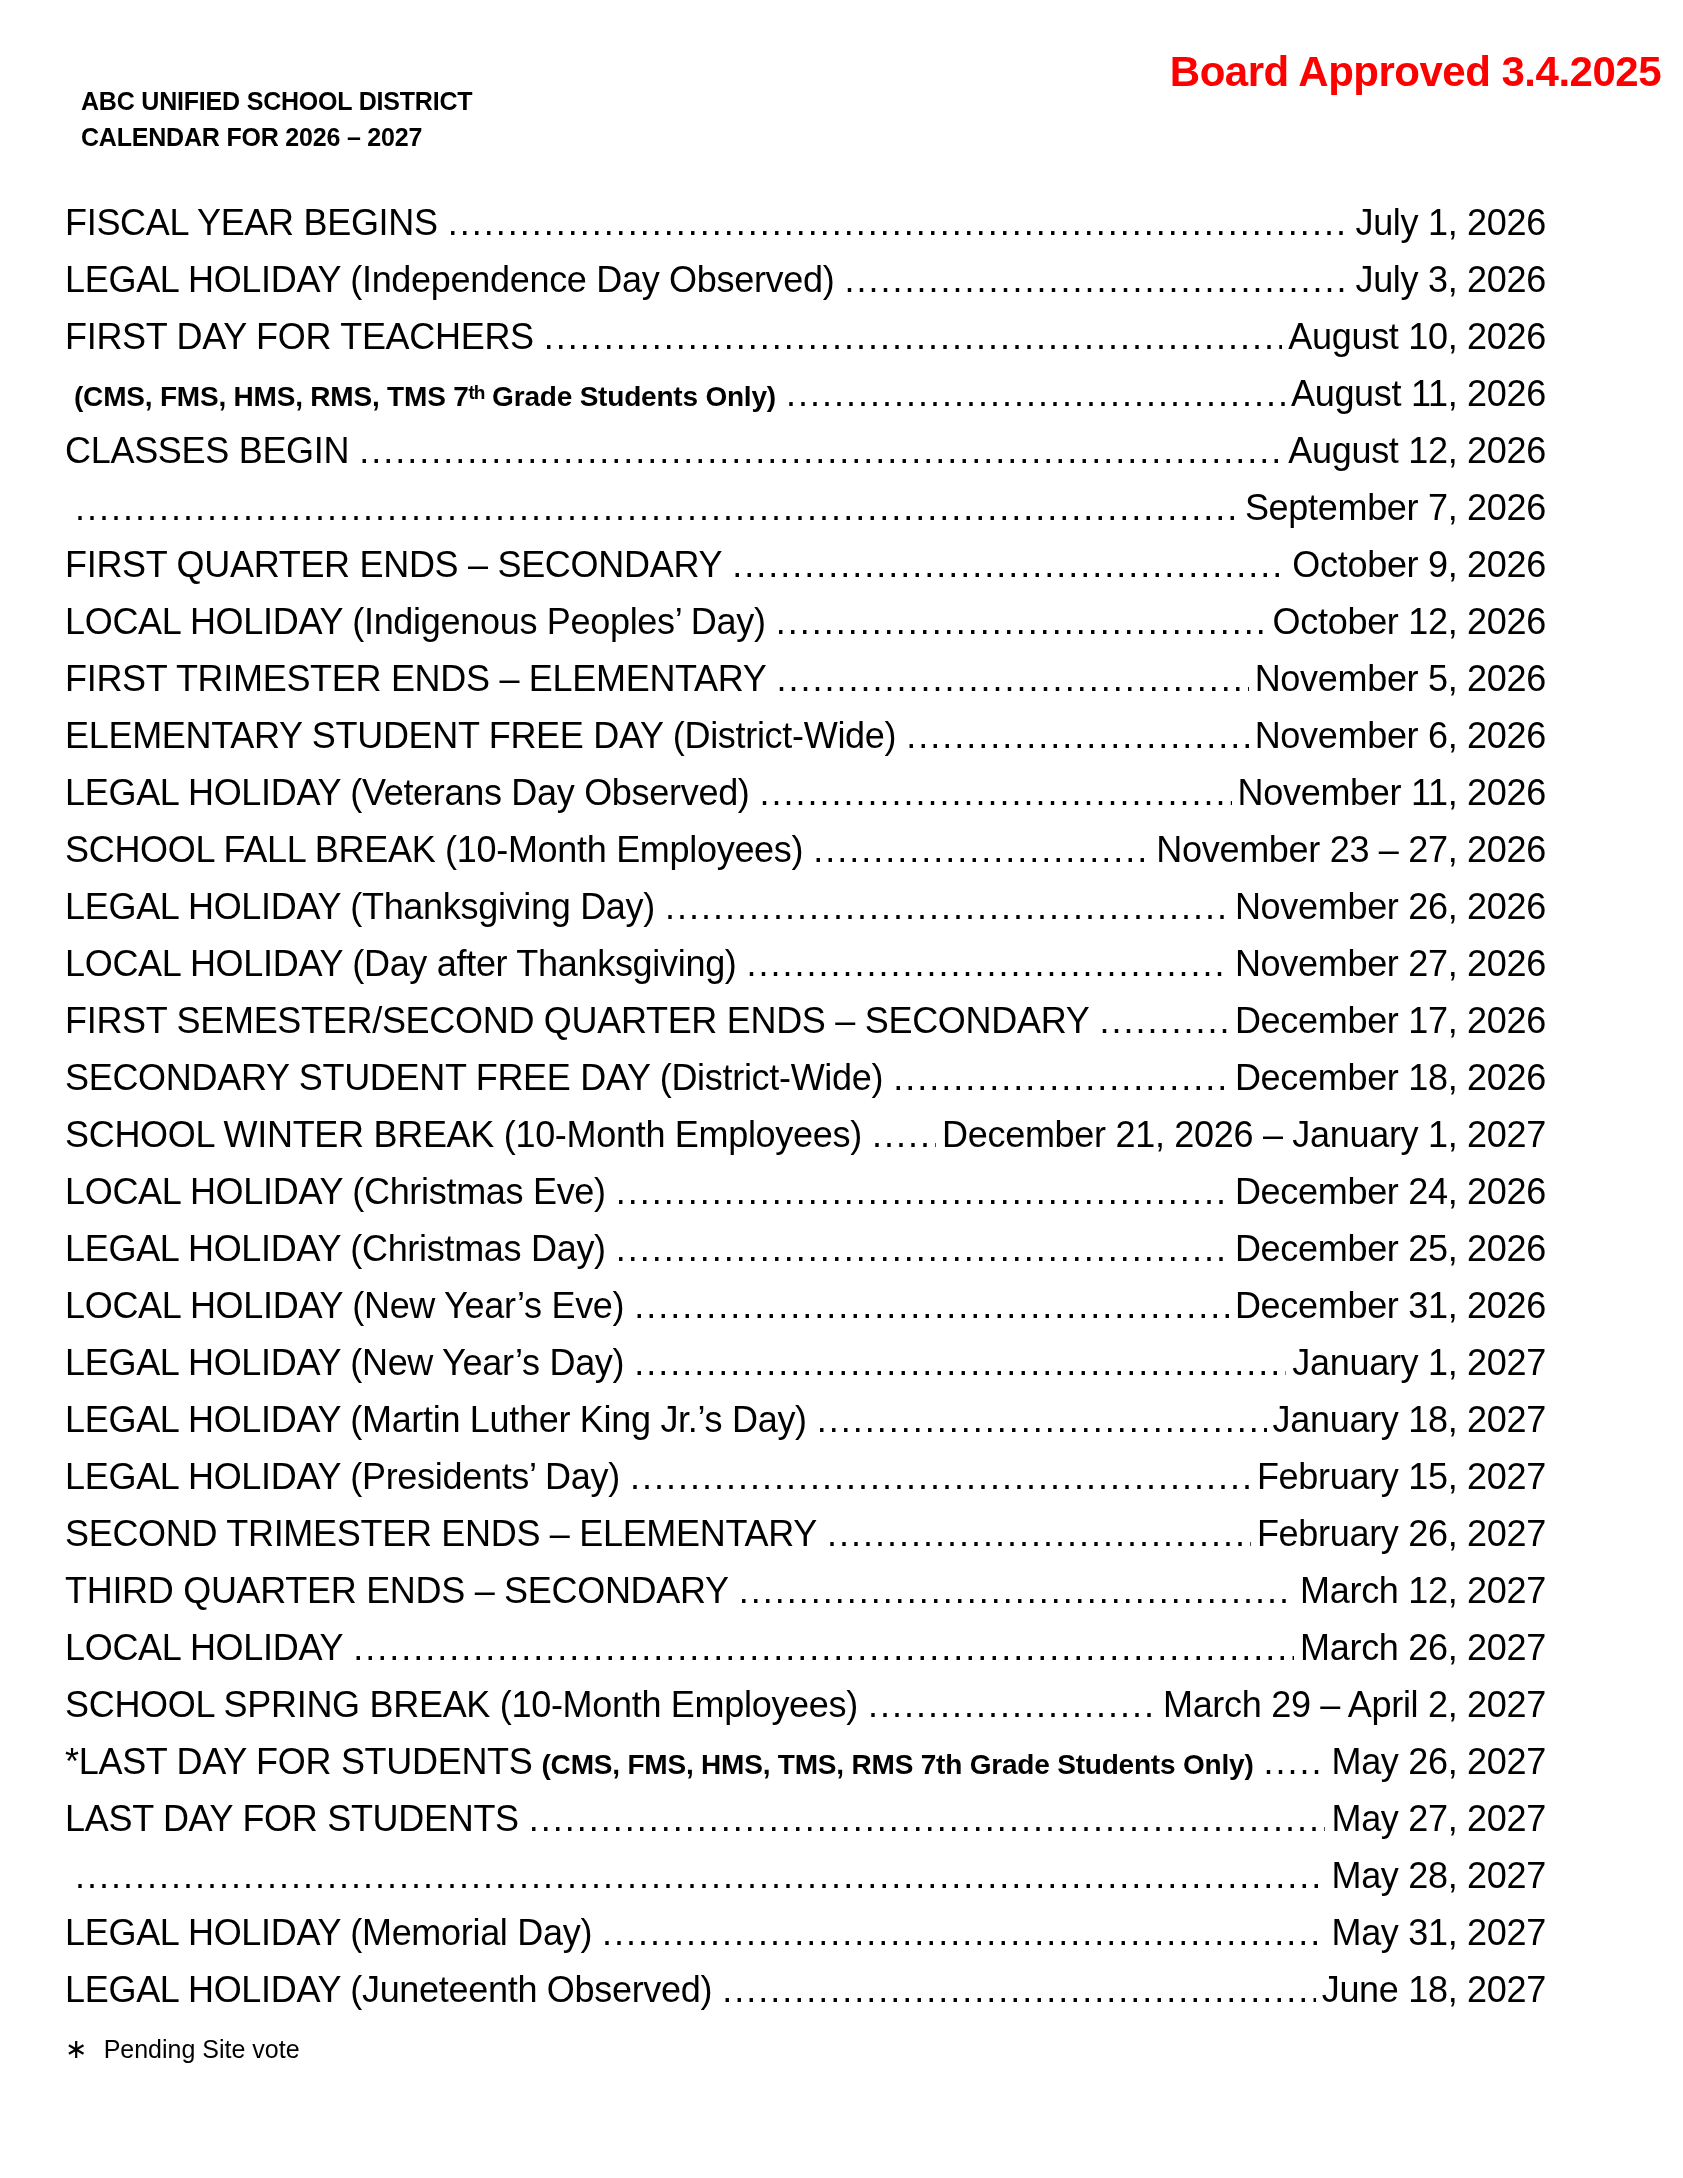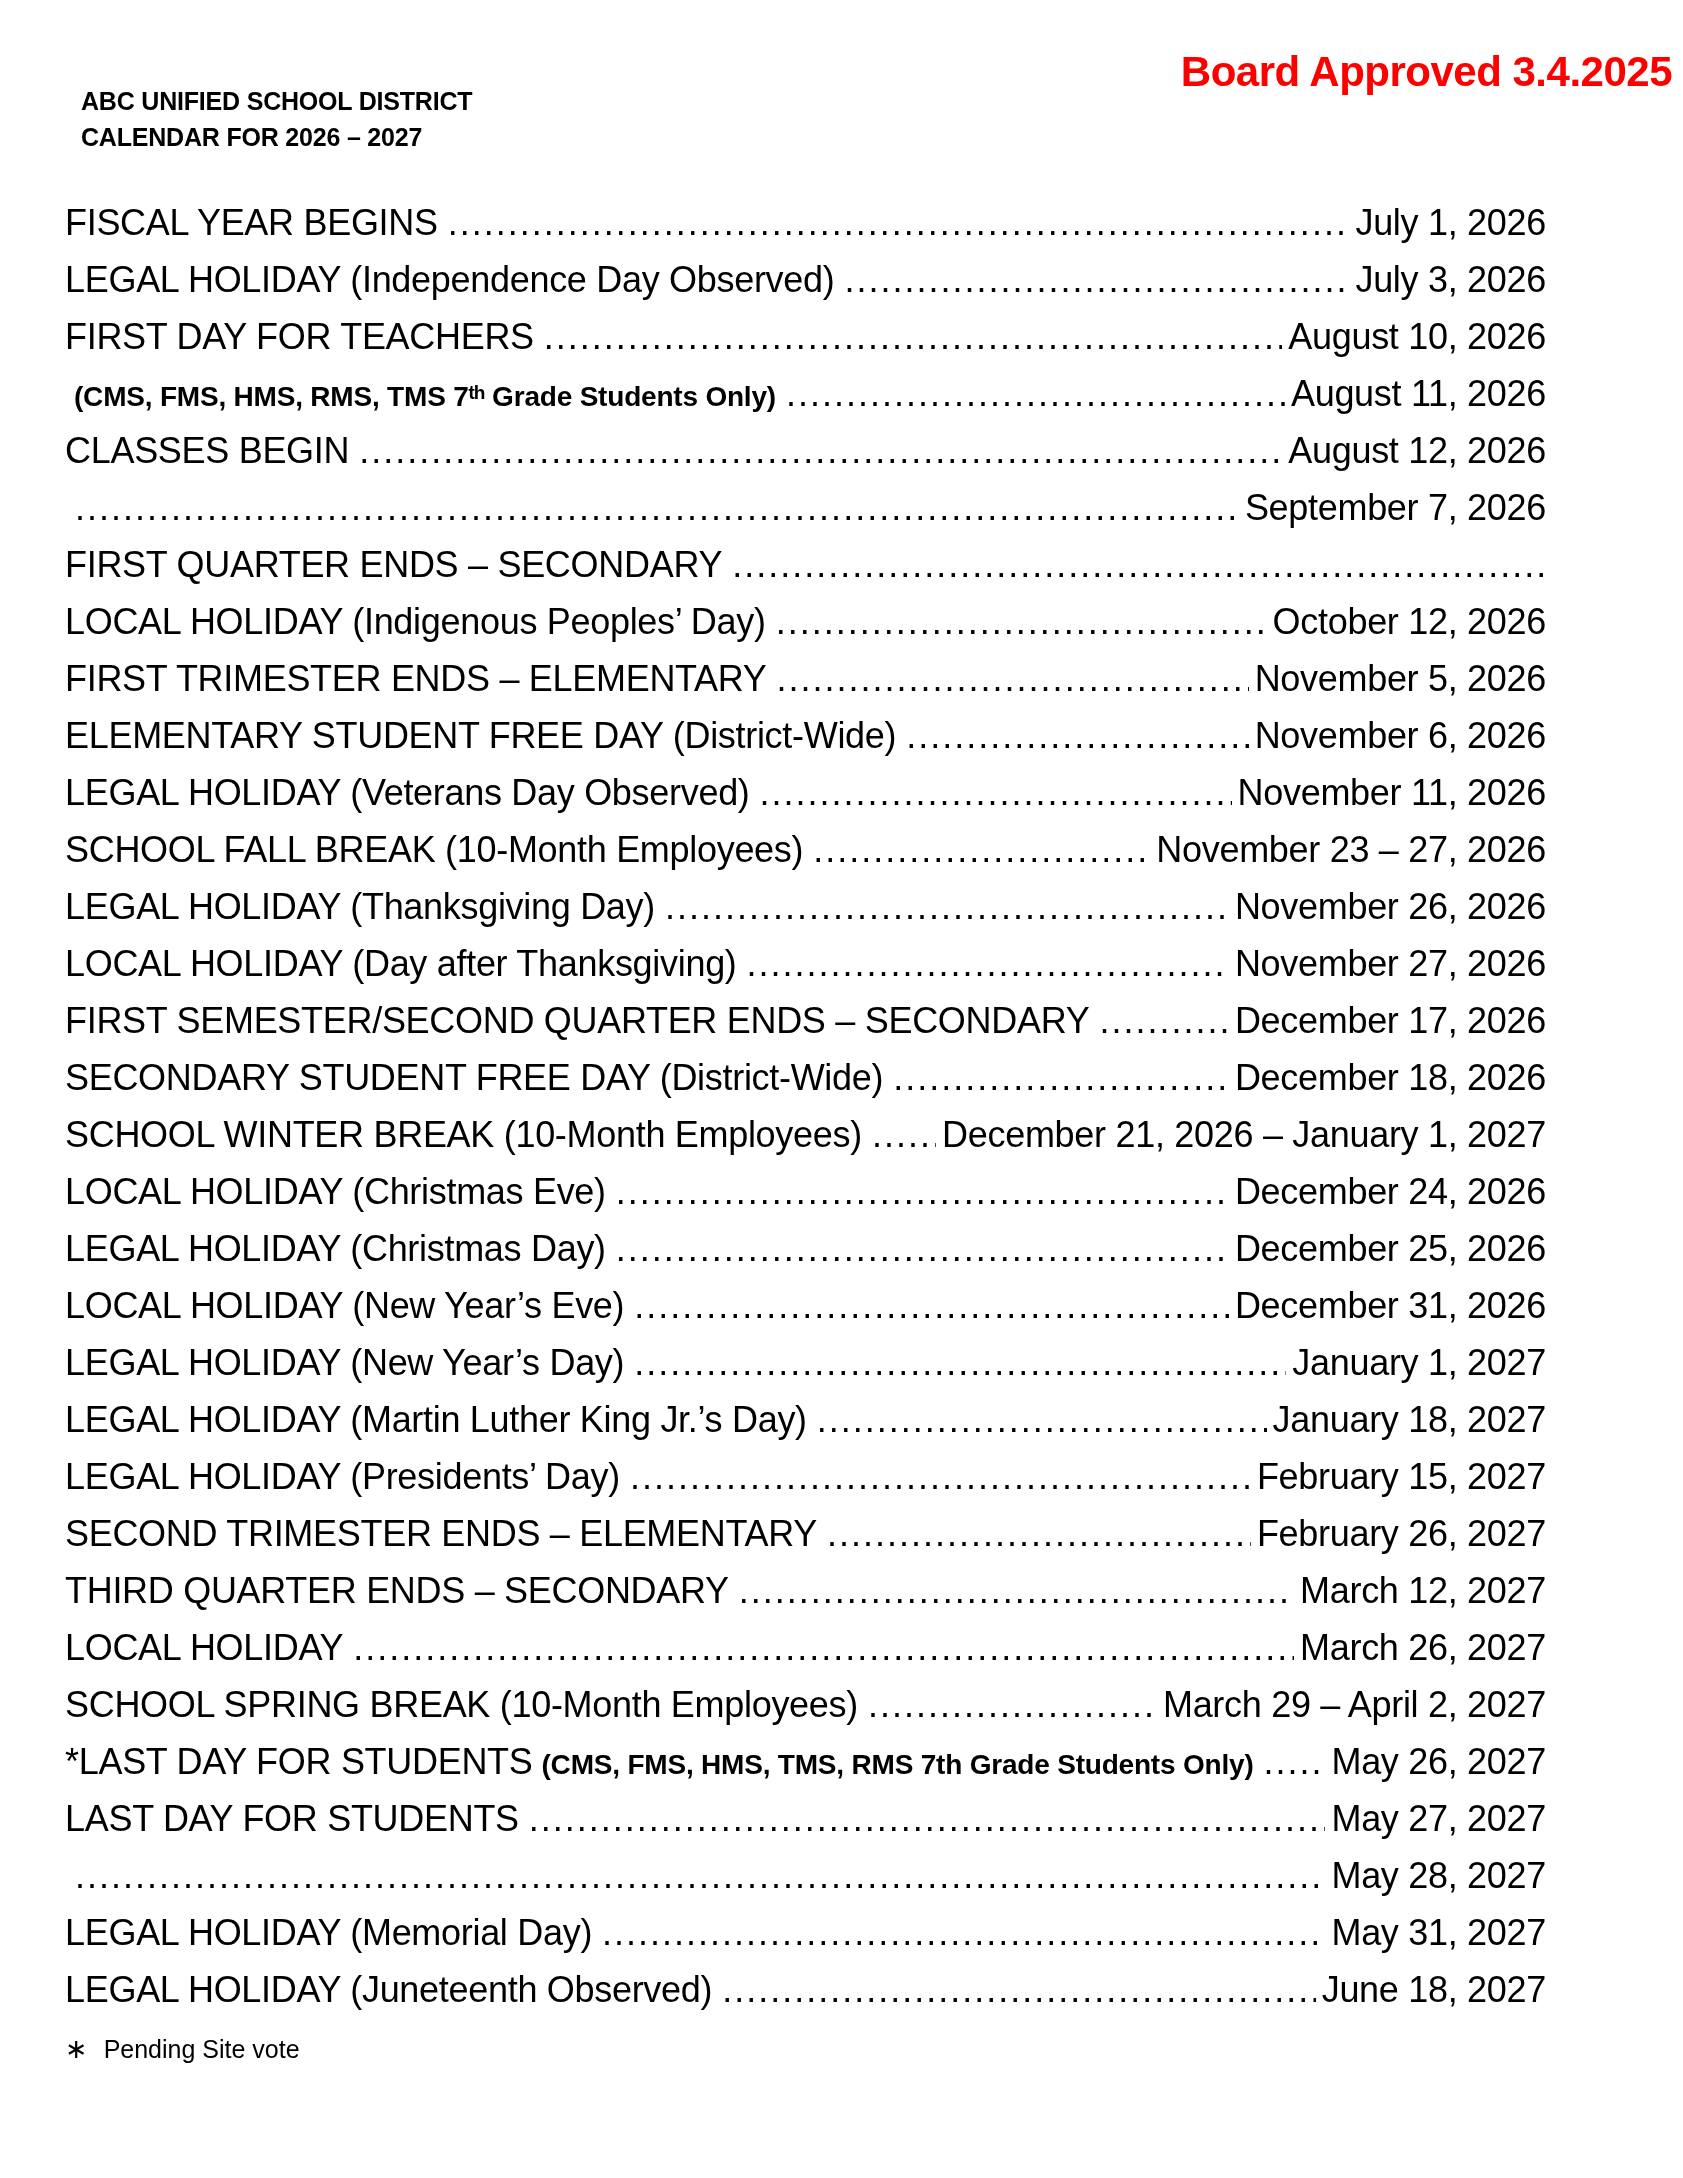--- a/index.html
+++ b/index.html
@@ -8,21 +8,21 @@
     width: 1683px;
     height: 2178px;
     background: #ffffff;
     color: #000000;
     font-family: "Liberation Sans", "DejaVu Sans", sans-serif;
     overflow: hidden;
   }
   .board-approved {
     position: absolute;
     top: 48px;
-    right: 11px;
+    right: 22px;
     font-size: 42px;
     font-weight: 700;
     letter-spacing: -0.5px;
   }
   .title-block {
     position: absolute;
     top: 83px;
     left: 81px;
     right: 26px;
     text-align: left;
@@ -105,20 +105,21 @@
         <span class="dots">........................................................................................................................................................................................................</span>
         <span class="date">August 12, 2026</span>
       </div>
       <div class="row">
         <span class="dots">........................................................................................................................................................................................................</span>
         <span class="date">September 7, 2026</span>
       </div>
       <div class="row">
         <span class="label">FIRST QUARTER ENDS – SECONDARY</span>
         <span class="dots">........................................................................................................................................................................................................</span>
+        <span class="date">October 9, 2026</span>
       </div>
       <div class="row">
         <span class="label">LOCAL HOLIDAY (Indigenous Peoples’ Day)</span>
         <span class="dots">........................................................................................................................................................................................................</span>
         <span class="date">October 12, 2026</span>
       </div>
       <div class="row">
         <span class="label">FIRST TRIMESTER ENDS – ELEMENTARY</span>
         <span class="dots">........................................................................................................................................................................................................</span>
         <span class="date">November 5, 2026</span>

